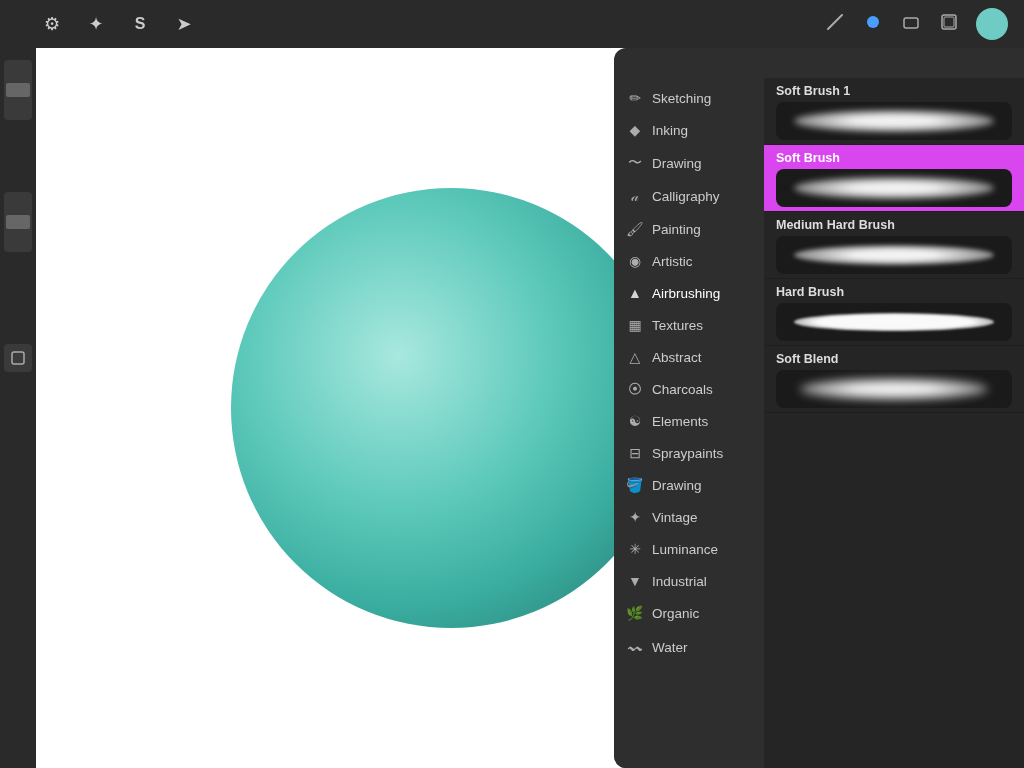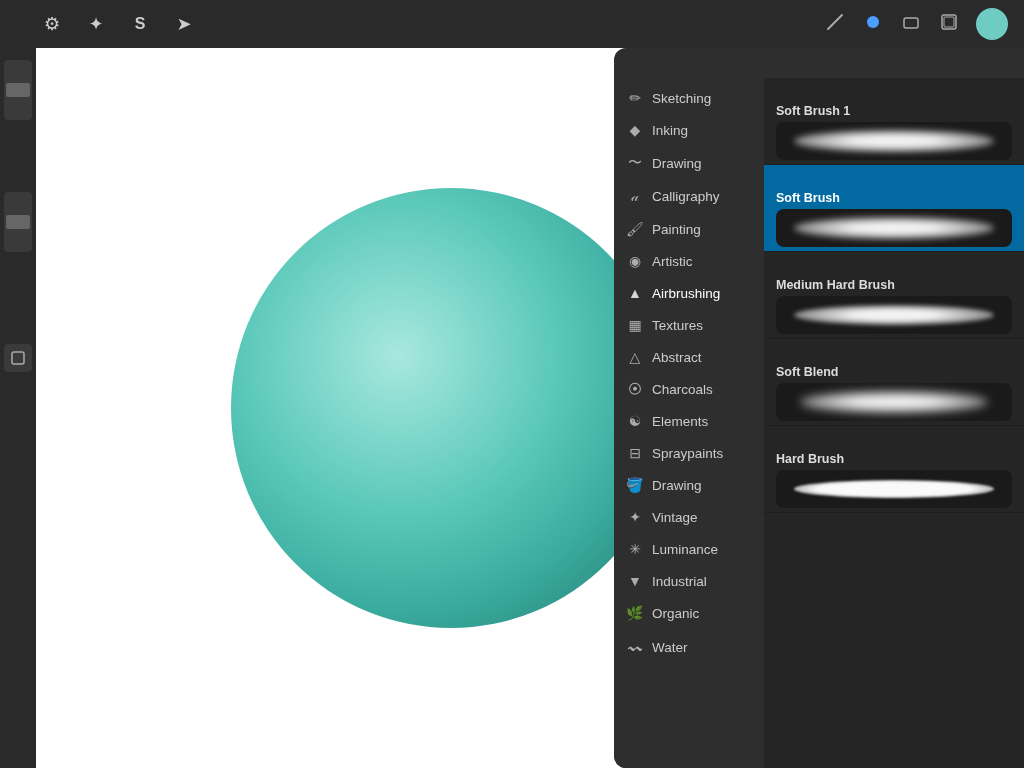--- a/index.html
+++ b/index.html
@@ -205,28 +205,27 @@
       overflow-y: auto;
       padding: 0;
     }
     .brush-list::-webkit-scrollbar { width: 0; }
     .brush-item {
       padding: 6px 12px 4px;
       cursor: pointer;
       border-bottom: 1px solid #1e1e1e;
     }
     .brush-item.selected {
-      background: #0369a1;
+      background: #d946ef;
     }
     .brush-item-label {
       font-size: 12.5px;
       font-weight: 600;
       color: #ddd;
       margin-bottom: 4px;
-      margin-top: 20px;
     }
     .brush-item.selected .brush-item-label { color: #fff; }
     .brush-stroke {
       height: 38px;
       border-radius: 8px;
       background: #1a1a1a;
       display: flex;
       align-items: center;
       justify-content: center;
       overflow: hidden;
@@ -427,29 +426,29 @@
         <div class="brush-stroke-inner"></div>
       </div>
     </div>
           <div class="brush-item">
       <div class="brush-item-label">Medium Hard Brush</div>
       <div class="brush-stroke">
         <div class="brush-stroke-inner medium"></div>
       </div>
     </div>
           <div class="brush-item">
+      <div class="brush-item-label">Hard Brush</div>
+      <div class="brush-stroke">
+        <div class="brush-stroke-inner hard"></div>
+      </div>
+    </div>
+          <div class="brush-item">
       <div class="brush-item-label">Soft Blend</div>
       <div class="brush-stroke">
         <div class="brush-stroke-inner soft-blend"></div>
       </div>
     </div>
-          <div class="brush-item">
-      <div class="brush-item-label">Hard Brush</div>
-      <div class="brush-stroke">
-        <div class="brush-stroke-inner hard"></div>
-      </div>
-    </div>
         </div>
 
     </div>
   </div>
 
 </div>
 
 </body></html>

